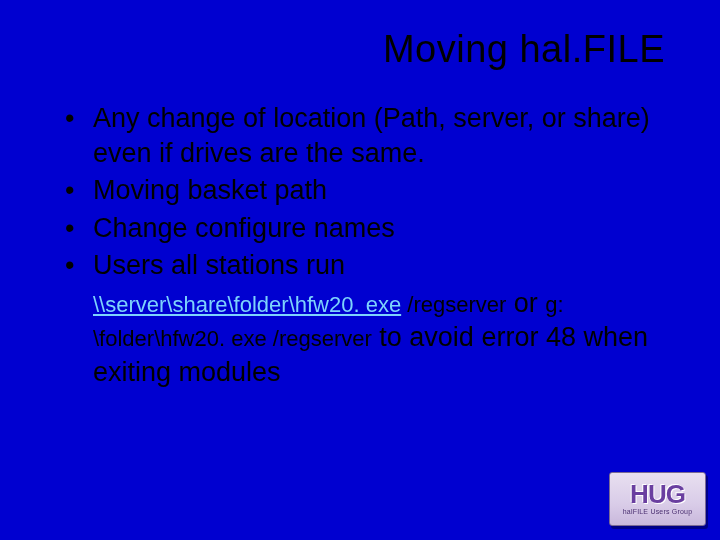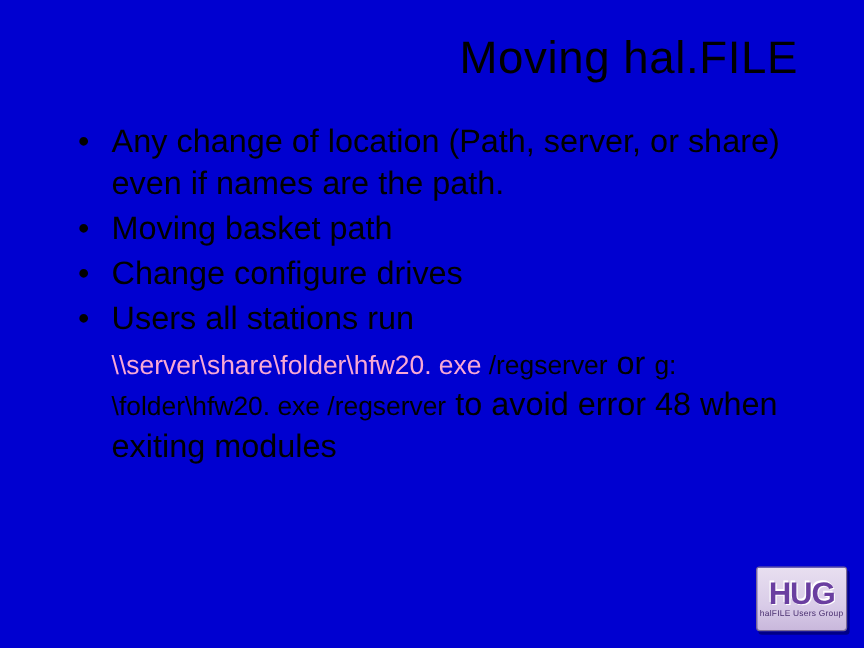--- a/index.html
+++ b/index.html
@@ -43,27 +43,28 @@
     .sub {
       font-size: 27px;
       line-height: 1.28;
       padding-left: 38px;
       margin-top: 2px;
     }
     .cmd {
       font-size: 22px;
     }
     .link {
-      color: #f9a8d4;
+      color: #7dd3fc;
+      text-decoration: underline;
     }
     .logo {
       position: absolute;
       right: 14px;
       bottom: 14px;
-      width: 76px;
+      width: 97px;
       height: 54px;
       background: linear-gradient(180deg, #e8dff0 0%, #d9cce8 60%, #c9b8dc 100%);
       border: 1px solid #7a6a94;
       border-radius: 3px;
       box-shadow: 2px 3px 0 rgba(0,0,0,0.35);
       display: flex;
       flex-direction: column;
       align-items: center;
       justify-content: center;
       overflow: hidden;
@@ -83,23 +84,23 @@
       letter-spacing: 0.2px;
       margin-top: 2px;
     }
   </style>
 </head>
 <body>
 
 <div class="slide">
   <h1 class="title">Moving hal.FILE</h1>
   <ul class="bullets">
-    <li>Any change of location (Path, server, or share) even if names are the path.</li>
+    <li>Any change of location (Path, server, or share) even if drives are the same.</li>
     <li>Moving basket path</li>
-    <li>Change configure drives</li>
+    <li>Change configure names</li>
     <li>Users all stations run</li>
   </ul>
   <div class="sub">
     <span class="cmd link">\\server\share\folder\hfw20. exe</span><span class="cmd"> /regserver</span><span> or </span><span class="cmd">g: \folder\hfw20. exe /regserver</span><span> to avoid error 48 when exiting modules</span>
   </div>
 </div>
 
 <div class="logo">
   <div class="logo-big">HUG</div>
   <div class="logo-small">halFILE Users Group</div>

